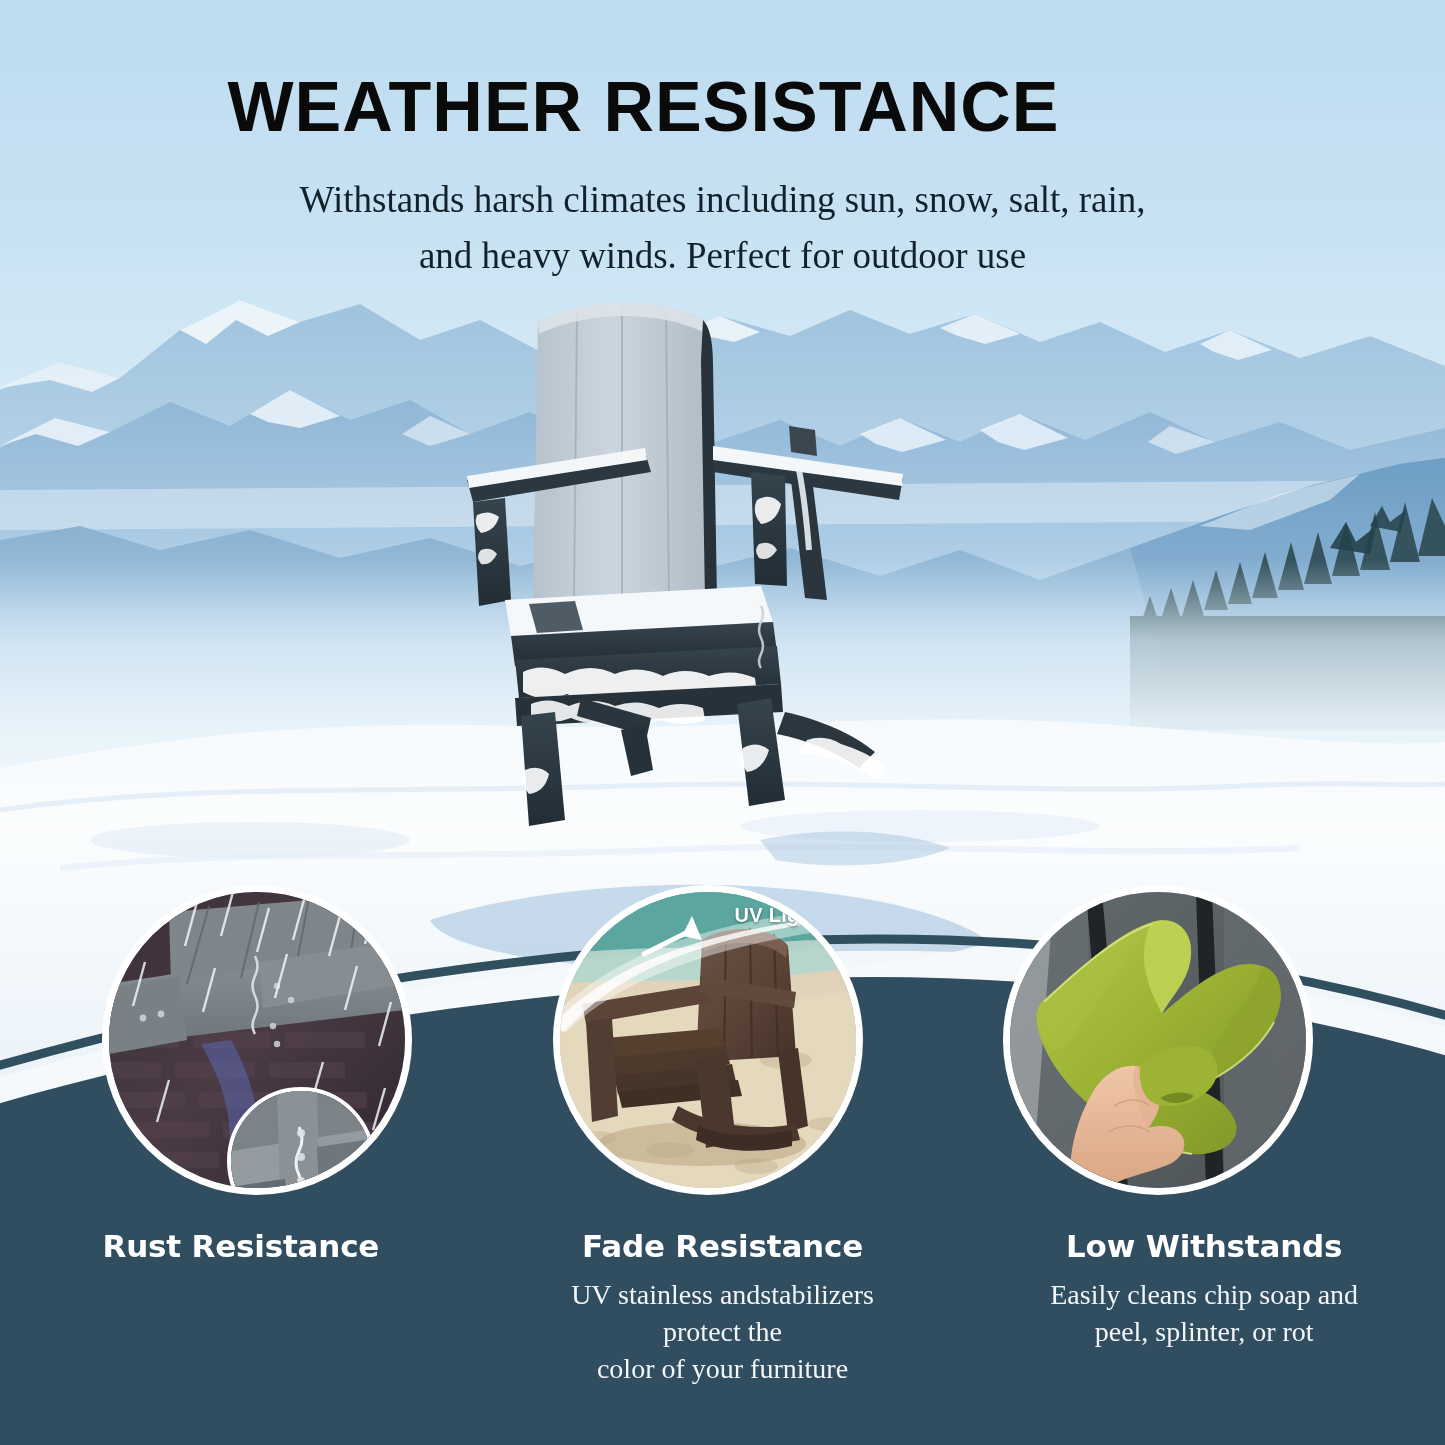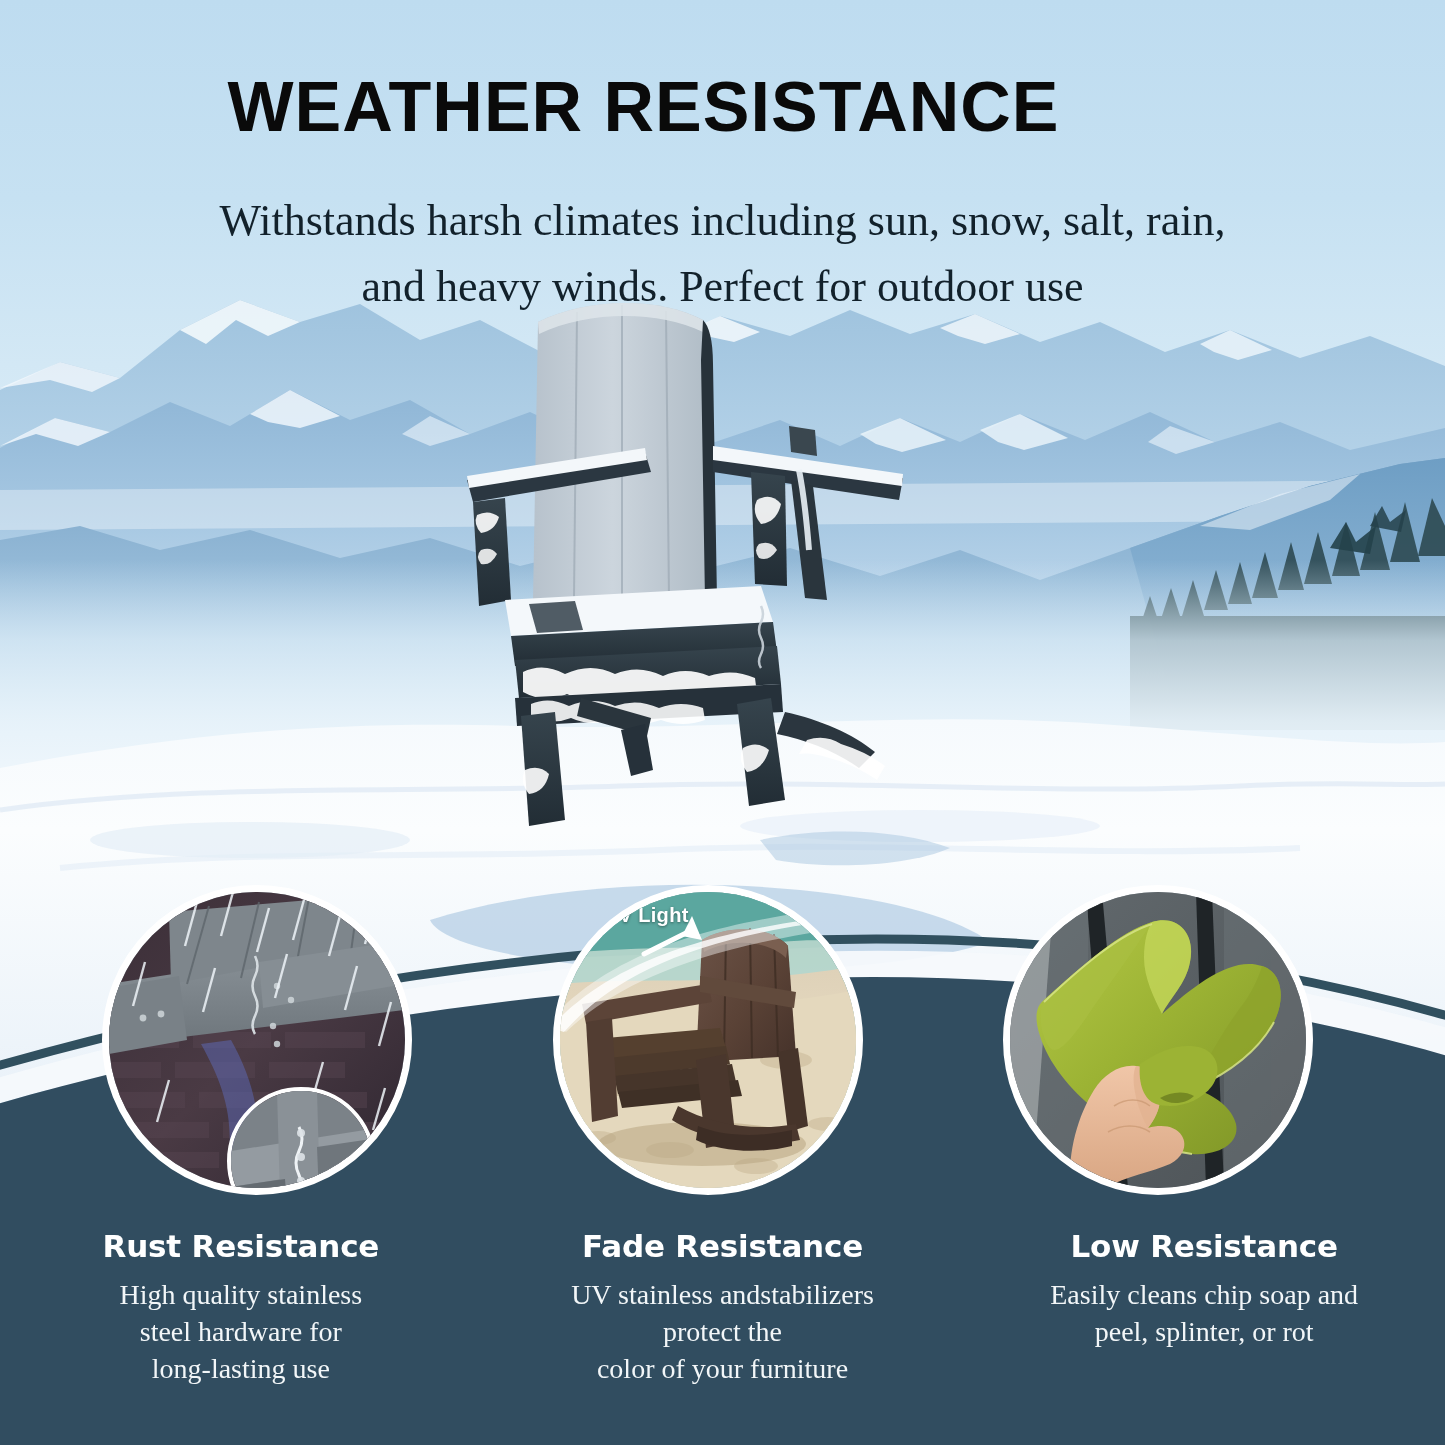--- a/index.html
+++ b/index.html
@@ -30,42 +30,42 @@
   .chair-main{position:absolute;left:455px;top:300px;width:490px;height:530px;}
 
   
   .title{
     position:absolute;left:0;top:72px;width:1287px;text-align:center;
     font-family:"Liberation Sans Narrow","Liberation Sans",sans-serif;
     font-weight:bold;font-size:70px;letter-spacing:1px;color:#0a0a0a;
     line-height:1.0;white-space:nowrap;
   }
   .subtitle{
-    position:absolute;left:0;top:188px;width:1445px;text-align:center;
-    font-family:"Liberation Serif",serif;font-size:44px;color:#12212b;
+    position:absolute;left:0;top:172px;width:1445px;text-align:center;
+    font-family:"Liberation Serif",serif;font-size:37px;color:#12212b;
     line-height:1.5;
   }
   .subtitle div{white-space:nowrap;}
 
   
   .wave{position:absolute;left:0;top:900px;width:1445px;height:545px;}
 
   
   .circle{
     position:absolute;width:310px;height:310px;border-radius:50%;
     border:7px solid #ffffff;overflow:hidden;box-sizing:border-box;
     background:#8e9aa3;
   }
   .c1{left:102px;top:885px;}
   .c2{left:553px;top:885px;}
   .c3{left:1003px;top:885px;}
   .circle .inner{position:absolute;left:0;top:0;width:100%;height:100%;}
 
   .uv-label{
-    position:absolute;left:44px;top:12px;width:215px;text-align:left;
+    position:absolute;left:44px;top:12px;width:215px;text-align:right;
     font-family:"Liberation Sans",sans-serif;font-weight:bold;
     font-size:20px;color:#ffffff;letter-spacing:.3px;
     text-shadow:0 1px 3px rgba(0,0,0,.45);
   }
 
   
   .inset-circle{
     position:absolute;left:118px;top:195px;width:148px;height:148px;
     border-radius:50%;border:4px solid #ffffff;overflow:hidden;box-sizing:border-box;
   }
@@ -517,38 +517,33 @@
                  C190,210 166,218 146,212 C134,208 128,192 130,172 Z" fill="#9cb334"></path>
         <path d="M150,206 C160,200 174,198 184,204 C176,212 160,214 150,206 Z" fill="#6b7e1f" opacity=".8"></path>
       </svg>
     </div>
   </div>
 
   <div class="features">
 
     <div class="feat">
       <div class="feat-title">Rust Resistance</div>
-      <div class="feat-body">
-        <div>High quality stainless</div>
-        <div>steel hardware for</div>
-        <div>long-lasting use</div>
-      </div>
     </div>
 
     <div class="feat">
       <div class="feat-title">Fade Resistance</div>
       <div class="feat-body">
         <div>UV stainless andstabilizers</div>
         <div>protect the</div>
         <div>color of your furniture</div>
       </div>
     </div>
 
     <div class="feat">
-      <div class="feat-title">Low Resistance</div>
+      <div class="feat-title">Low Withstands</div>
       <div class="feat-body">
         <div>Easily cleans chip soap and</div>
         <div>peel, splinter, or rot</div>
       </div>
     </div>
 
   </div>
 
 </div>
 

